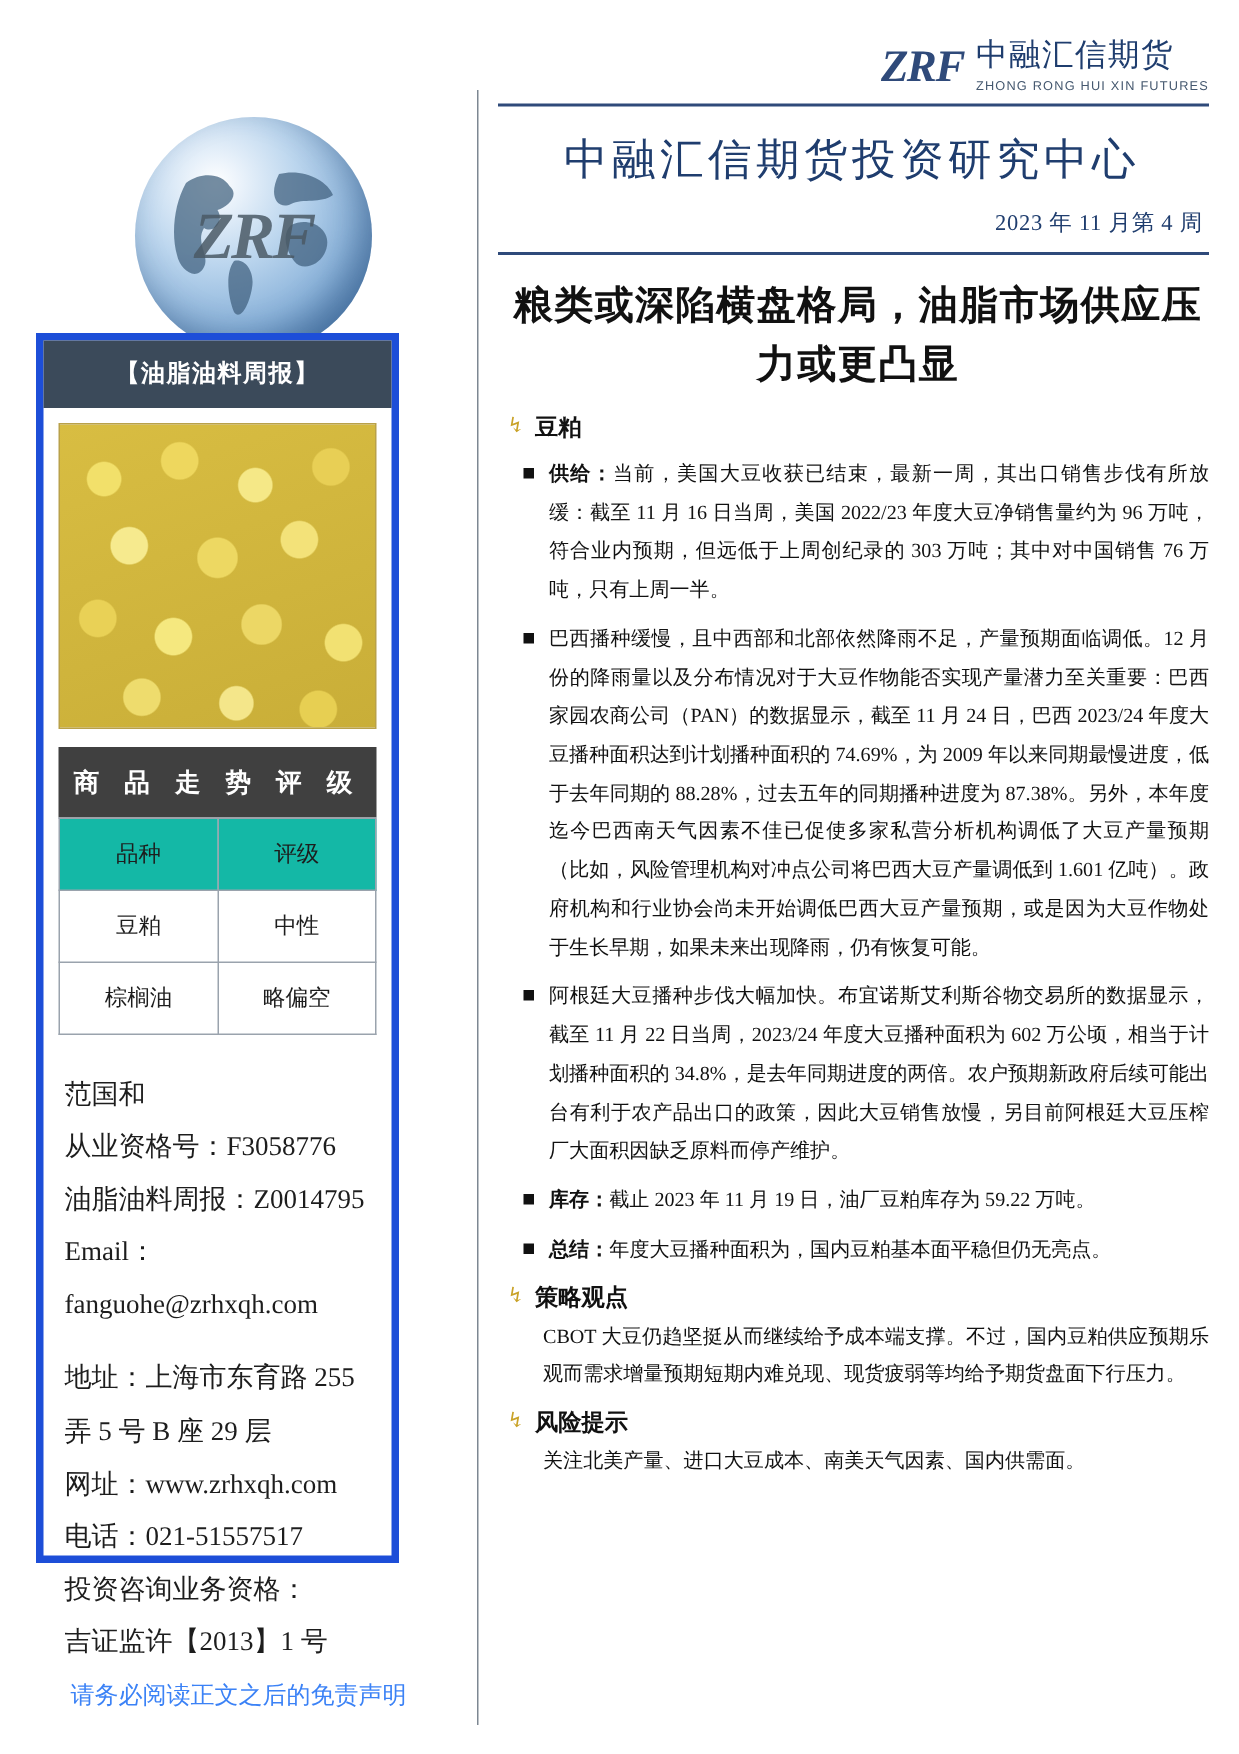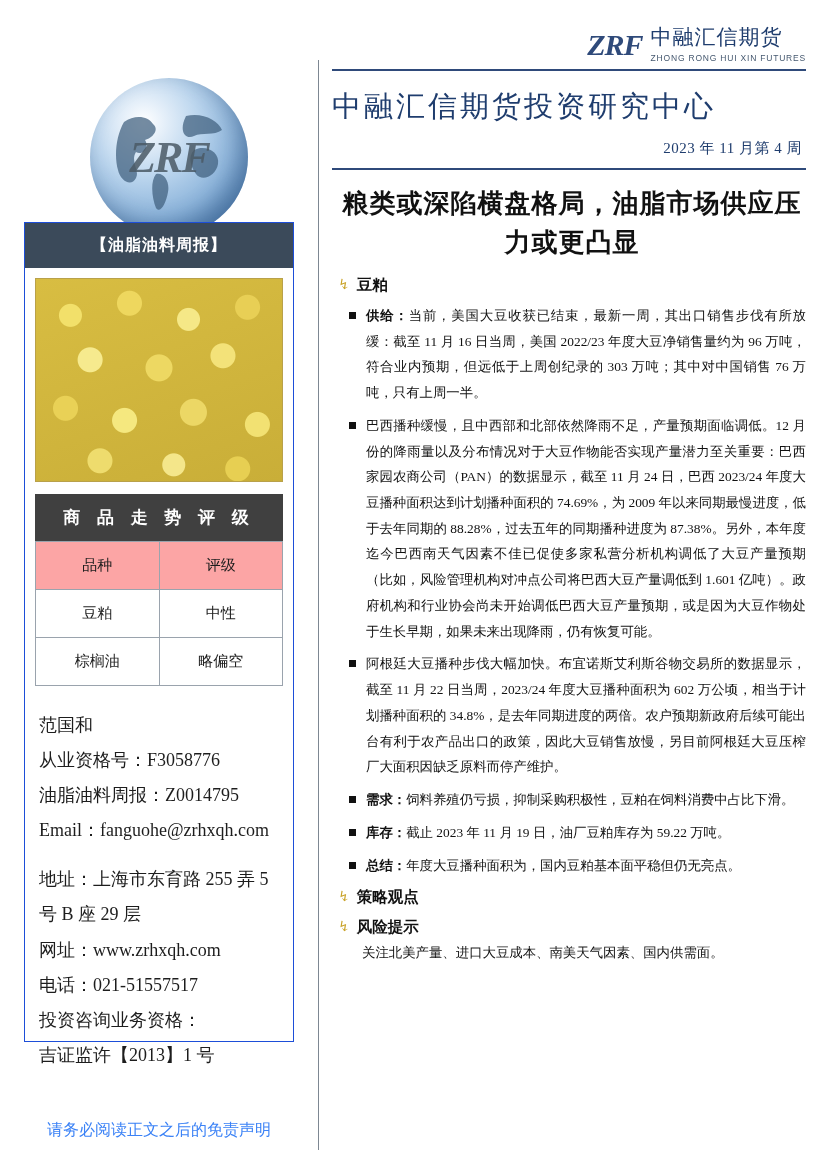--- a/index.html
+++ b/index.html
@@ -32,22 +32,22 @@
   .globe svg { position:absolute; left:0; top:0; }
   .globe-letters {
     position: absolute; left: 0; right: 0; top: 54px;
     text-align: center;
     font-family: "Liberation Serif", serif;
     font-size: 44px; font-weight: bold; font-style: italic;
     color: #4b5a66; opacity: .85; letter-spacing: -2px;
   }
 
   .card {
-    position: absolute; left: 24px; top: 222px; width: 270px; height: 820px;
-    border: 1px solid #1d4ed8;
+    position: absolute; left: 24px; top: 222px; width: 242px; height: 820px;
+    border: 5px solid #1d4ed8;
     background: #ffffff;
   }
   .card-title {
     background: #3b4a5a; color: #ffffff;
     text-align: center; font-size: 16px; letter-spacing: 1px;
     padding: 12px 0 12px;
     font-family: "Liberation Sans", sans-serif;
     font-weight: bold;
   }
   .photo {
@@ -78,21 +78,21 @@
     font-family: "Liberation Sans", sans-serif;
   }
   table.rating {
     margin: 0 10px; width: calc(100% - 20px); border-collapse: collapse;
     table-layout: fixed;
   }
   table.rating td {
     border: 1px solid #9aa3ad; text-align: center;
     font-size: 15px; padding: 14px 0; color: #1d1d1d;
   }
-  table.rating tr.head td { background: #fca5a5; }
+  table.rating tr.head td { background: #14b8a6; }
   .contact {
     margin: 22px 14px 0 14px; font-size: 18px; line-height: 1.95;
     color: #1d1d1d;
   }
   .contact .gap { height: 14px; }
   .footer-note {
     position: absolute; left: 0; width: 318px; top: 1120px;
     text-align: center; font-size: 16px; color: #3b82f6;
   }
 
@@ -119,21 +119,21 @@
     font-size: 21px; font-weight: normal; color: #1f3d6e;
     font-family: "Liberation Sans", sans-serif; letter-spacing: 1px;
   }
   .brand .cn .small {
     font-size: 8.5px; color: #45586f; letter-spacing: .8px;
     font-family: "Liberation Sans", sans-serif;
   }
   .brand-rule { height: 2px; background: #2f4a7a; margin: 4px 6px 0 0; }
 
   .org-title {
-    text-align: left; font-size: 29px; color: #1f3d6e; letter-spacing: 3px;
+    text-align: center; font-size: 29px; color: #1f3d6e; letter-spacing: 3px;
     padding: 16px 8px 0 0; font-family: "Liberation Serif", serif;
   }
   .issue {
     text-align: right; font-size: 15px; color: #1f3d6e;
     padding: 12px 10px 0 0; letter-spacing: .5px;
   }
   .rule2 { height: 2px; background: #2f4a7a; margin: 10px 6px 0 0; }
 
   .headline {
     text-align: center; font-size: 26px; font-weight: bold; line-height: 1.5;
@@ -244,29 +244,29 @@
     <div class="headline">粮类或深陷横盘格局，油脂市场供应压力或更凸显</div>
 
     <div class="sec">
       <span class="arrow">↯</span>
       <span class="sec-t">豆粕</span>
     </div>
     <ul class="bul">
       <li><b>供给：</b><span>当前，美国大豆收获已结束，最新一周，其出口销售步伐有所放缓：截至 11 月 16 日当周，美国 2022/23 年度大豆净销售量约为 96 万吨，符合业内预期，但远低于上周创纪录的 303 万吨；其中对中国销售 76 万吨，只有上周一半。</span></li>
       <li><span>巴西播种缓慢，且中西部和北部依然降雨不足，产量预期面临调低。12 月份的降雨量以及分布情况对于大豆作物能否实现产量潜力至关重要：巴西家园农商公司（PAN）的数据显示，截至 11 月 24 日，巴西 2023/24 年度大豆播种面积达到计划播种面积的 74.69%，为 2009 年以来同期最慢进度，低于去年同期的 88.28%，过去五年的同期播种进度为 87.38%。另外，本年度迄今巴西南天气因素不佳已促使多家私营分析机构调低了大豆产量预期（比如，风险管理机构对冲点公司将巴西大豆产量调低到 1.601 亿吨）。政府机构和行业协会尚未开始调低巴西大豆产量预期，或是因为大豆作物处于生长早期，如果未来出现降雨，仍有恢复可能。</span></li>
       <li><span>阿根廷大豆播种步伐大幅加快。布宜诺斯艾利斯谷物交易所的数据显示，截至 11 月 22 日当周，2023/24 年度大豆播种面积为 602 万公顷，相当于计划播种面积的 34.8%，是去年同期进度的两倍。农户预期新政府后续可能出台有利于农产品出口的政策，因此大豆销售放慢，另目前阿根廷大豆压榨厂大面积因缺乏原料而停产维护。</span></li>
-      <li><b>需求：</b><span>饲料养殖仍亏损，抑制采购积极性，豆粕在饲料消费中占比下滑。</span></li>
       <li><b>库存：</b><span>截止 2023 年 11 月 19 日，油厂豆粕库存为 59.22 万吨。</span></li>
       <li><b>总结：</b><span>年度大豆播种面积为，国内豆粕基本面平稳但仍无亮点。</span></li>
     </ul>
 
     <div class="sec">
       <span class="arrow">↯</span>
       <span class="sec-t">策略观点</span>
     </div>
+    <div class="para">CBOT 大豆仍趋坚挺从而继续给予成本端支撑。不过，国内豆粕供应预期乐观而需求增量预期短期内难兑现、现货疲弱等均给予期货盘面下行压力。</div>
 
     <div class="sec">
       <span class="arrow">↯</span>
       <span class="sec-t">风险提示</span>
     </div>
     <div class="para">关注北美产量、进口大豆成本、南美天气因素、国内供需面。</div>
 
   </div>
 </div>
 

